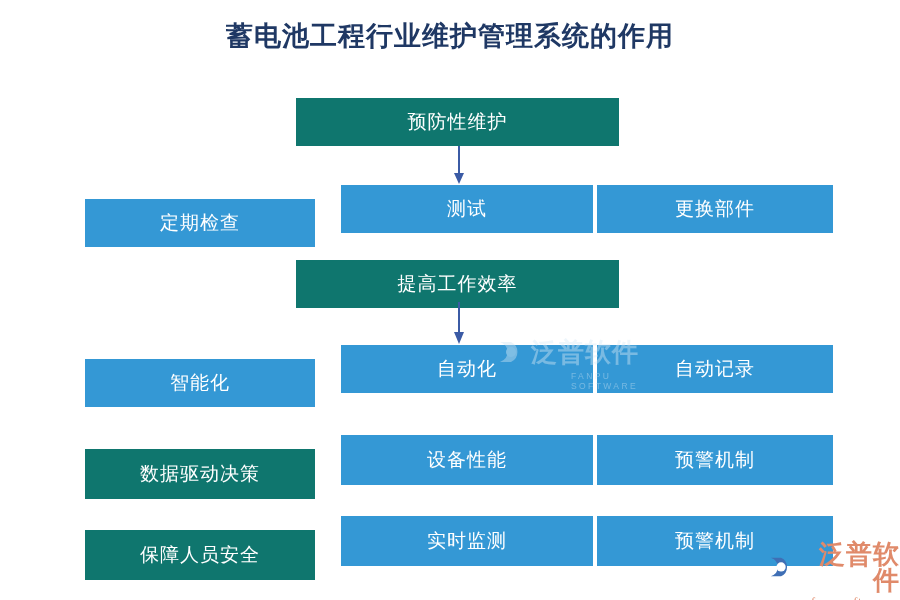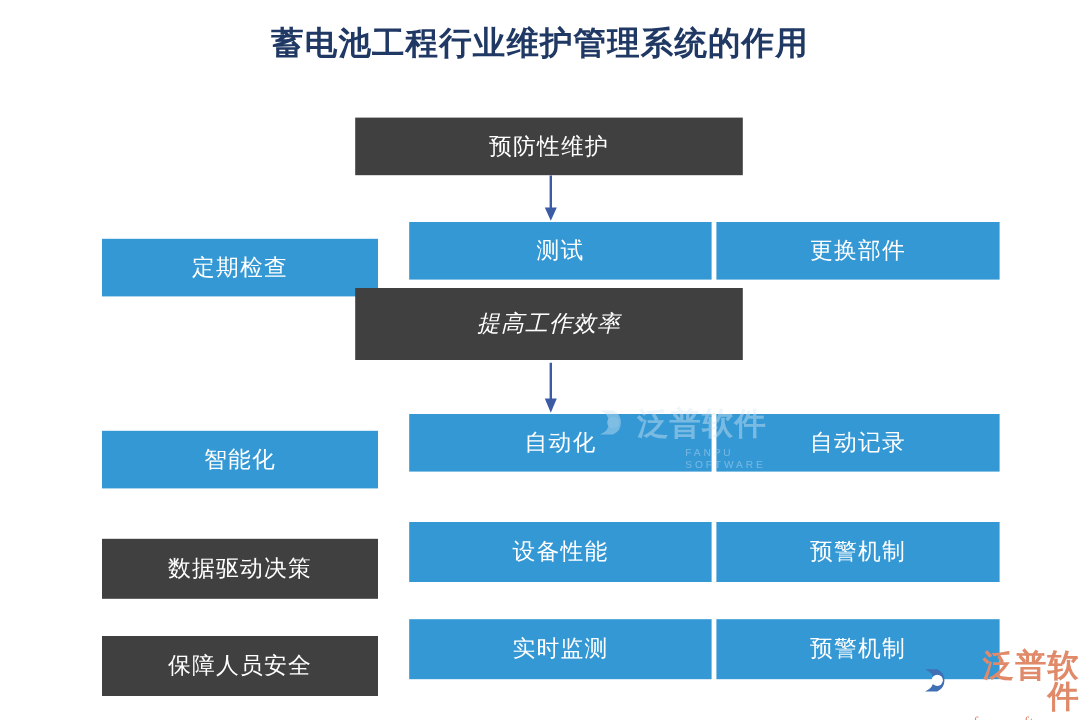--- a/index.html
+++ b/index.html
@@ -35,32 +35,32 @@
     position: absolute;
     display: flex;
     align-items: center;
     justify-content: center;
     color: #ffffff;
     font-size: 19px;
     font-family: "Liberation Serif", "DejaVu Serif", serif;
     box-sizing: border-box;
     letter-spacing: 1px;
   }
-  .node.dark  { background: #404040; }
+  .node.dark  { background: #0f766e; }
   .node.light { background: #3498d5; }
 
   
   .col-left   { left: 85px;  width: 230px; margin-top: 14px; }
   .col-mid    { left: 341px; width: 252px; }
   .col-right  { left: 597px; width: 236px; }
   .col-center { left: 296px; width: 323px; }
 
   .row1 { top: 98px;  height: 48px; }
   .row2 { top: 185px; height: 48px; }
-  .row3 { top: 240px; height: 60px; font-style: italic; }
+  .row3 { top: 260px; height: 48px; }
   .row4 { top: 345px; height: 48px; }
   .row5 { top: 435px; height: 50px; }
   .row6 { top: 516px; height: 50px; }
 
   .arrow {
     position: absolute;
     left: 452px;
     width: 14px;
   }
   .arrow svg { display: block; }

